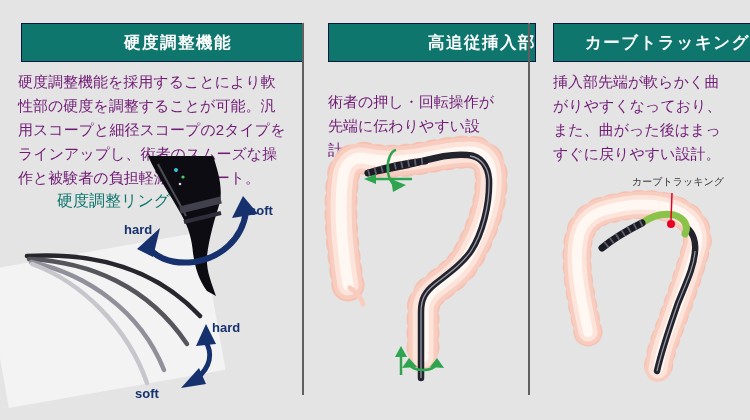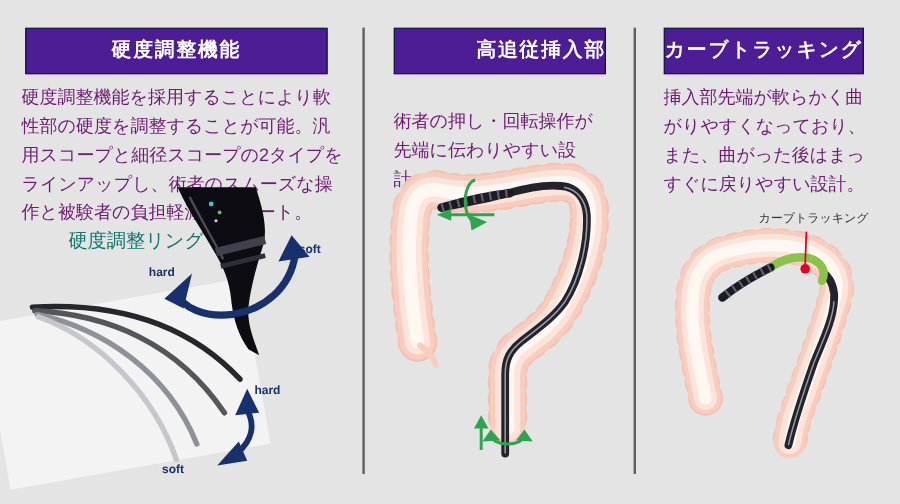--- a/index.html
+++ b/index.html
@@ -1,30 +1,31 @@
 <!DOCTYPE html>
 <html><head>
 <meta charset="utf-8">
 <style>
   html,body{margin:0;padding:0;}
   .page{
     position:relative;width:750px;height:420px;background:#e4e4e4;overflow:hidden;
     font-family:"Liberation Sans","DejaVu Sans",sans-serif;
   }
   .hdr{
-    position:absolute;top:23px;height:39px;background:#4c1d95;color:#ffffff;
+    position:absolute;top:23px;height:39px;background:#0f766e;color:#ffffff;
     font-weight:bold;font-size:16.5px;letter-spacing:1.5px;text-align:center;line-height:39px;
     box-shadow:0 0 0 1px #0d1840 inset;
+    padding-left:31px;
   }
   .body-text{
     position:absolute;top:70px;font-size:15px;line-height:24px;color:#701a75;text-align:left;
   }
   .divider{position:absolute;top:23px;width:2px;height:372px;background:#5f5f5f;}
   .illus{position:absolute;}
-  .navy-label{position:absolute;color:#16316e;font-weight:bold;font-size:10px;}
+  .navy-label{position:absolute;color:#16316e;font-weight:bold;font-size:13px;}
   .small-label{position:absolute;color:#0f766e;font-size:16px;}
   .callout-label{position:absolute;color:#333333;font-size:10px;white-space:nowrap;}
 </style>
 </head>
 <body>
 
 <div class="page">
 
   <div>
     <div class="hdr" style="left:21px;width:252px;">

